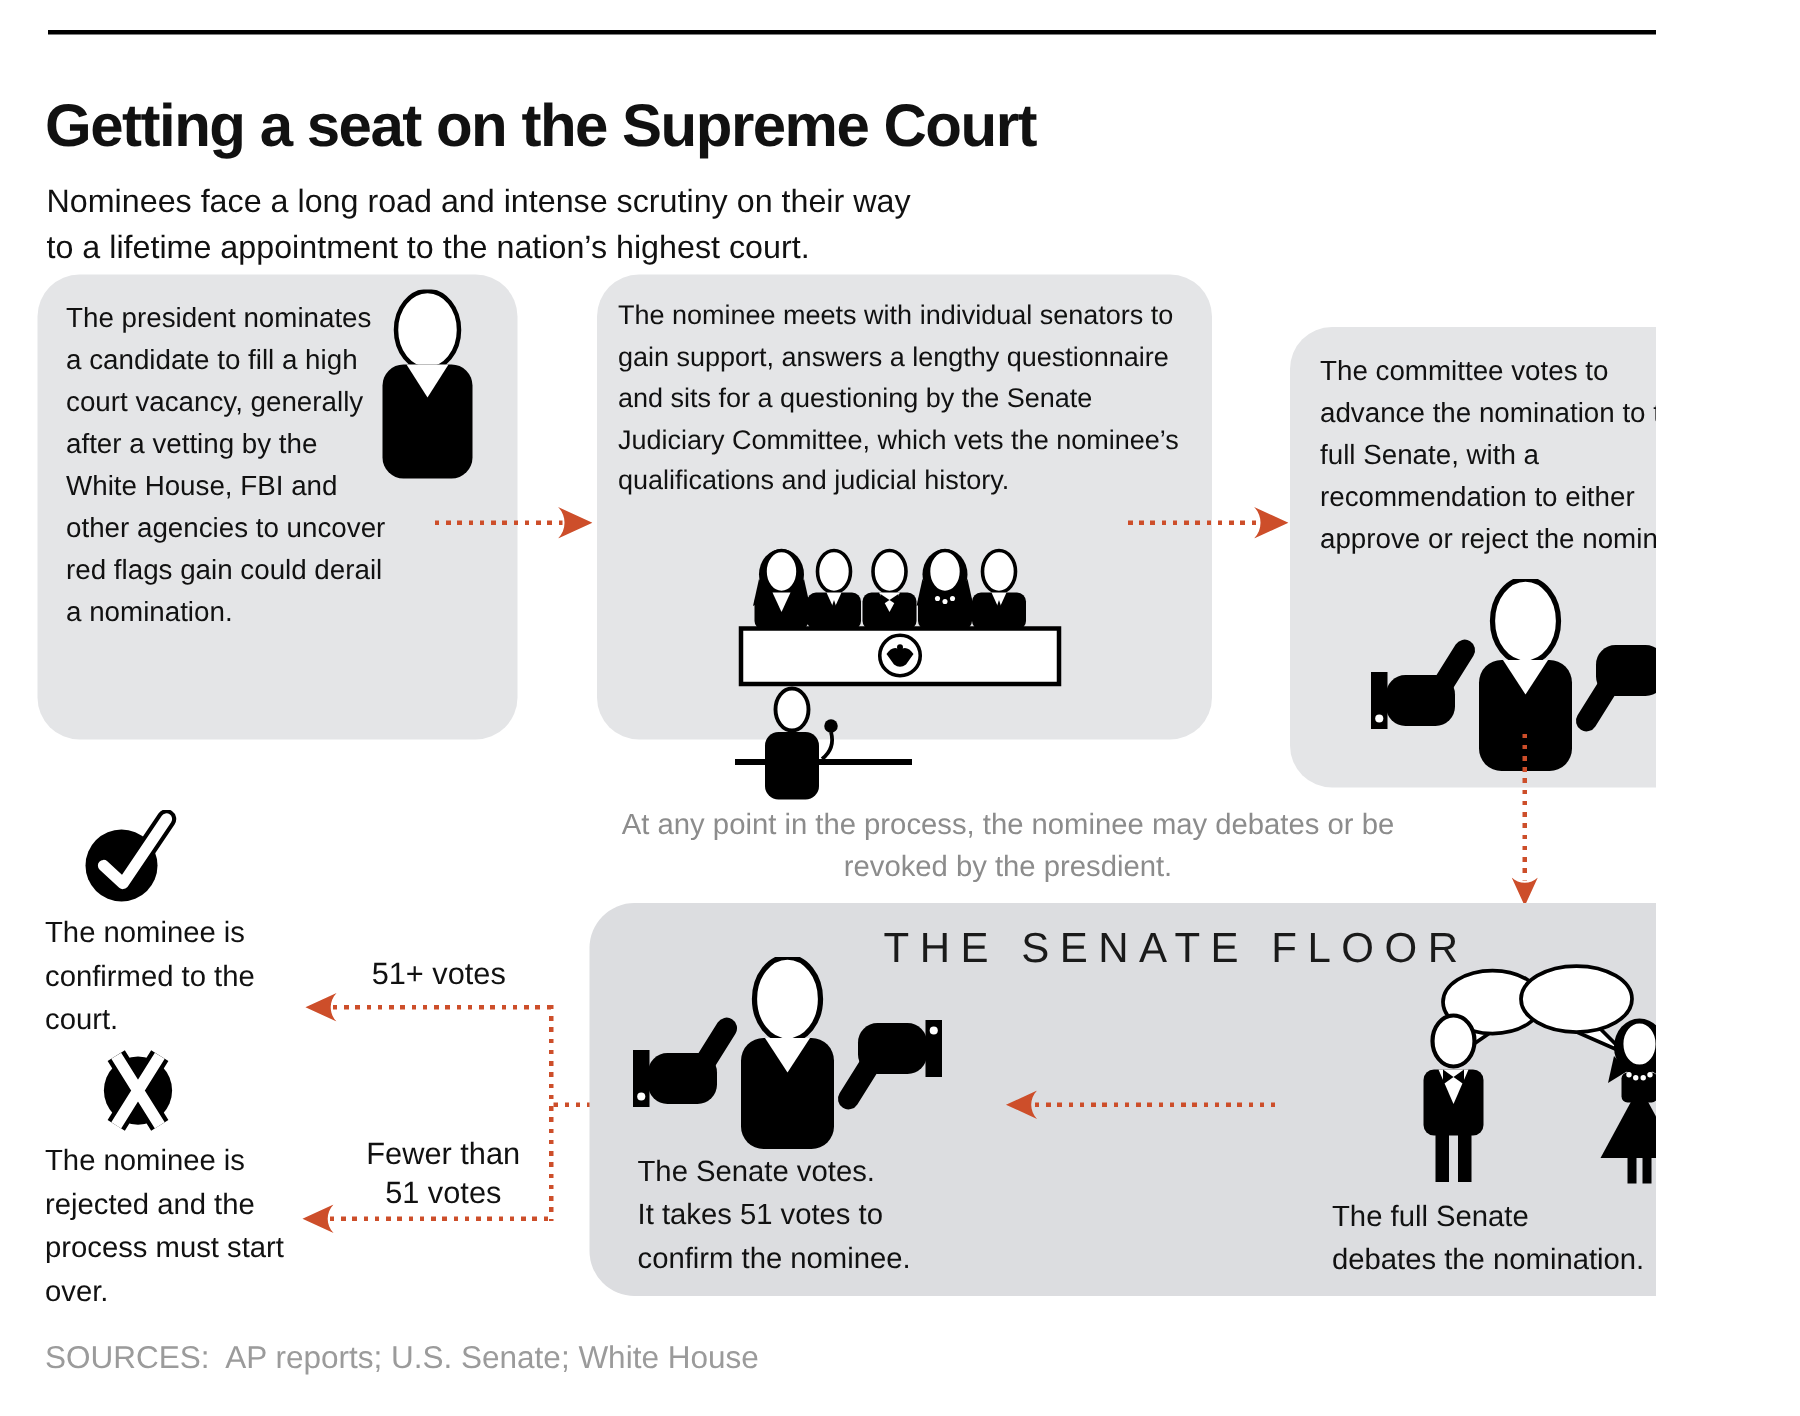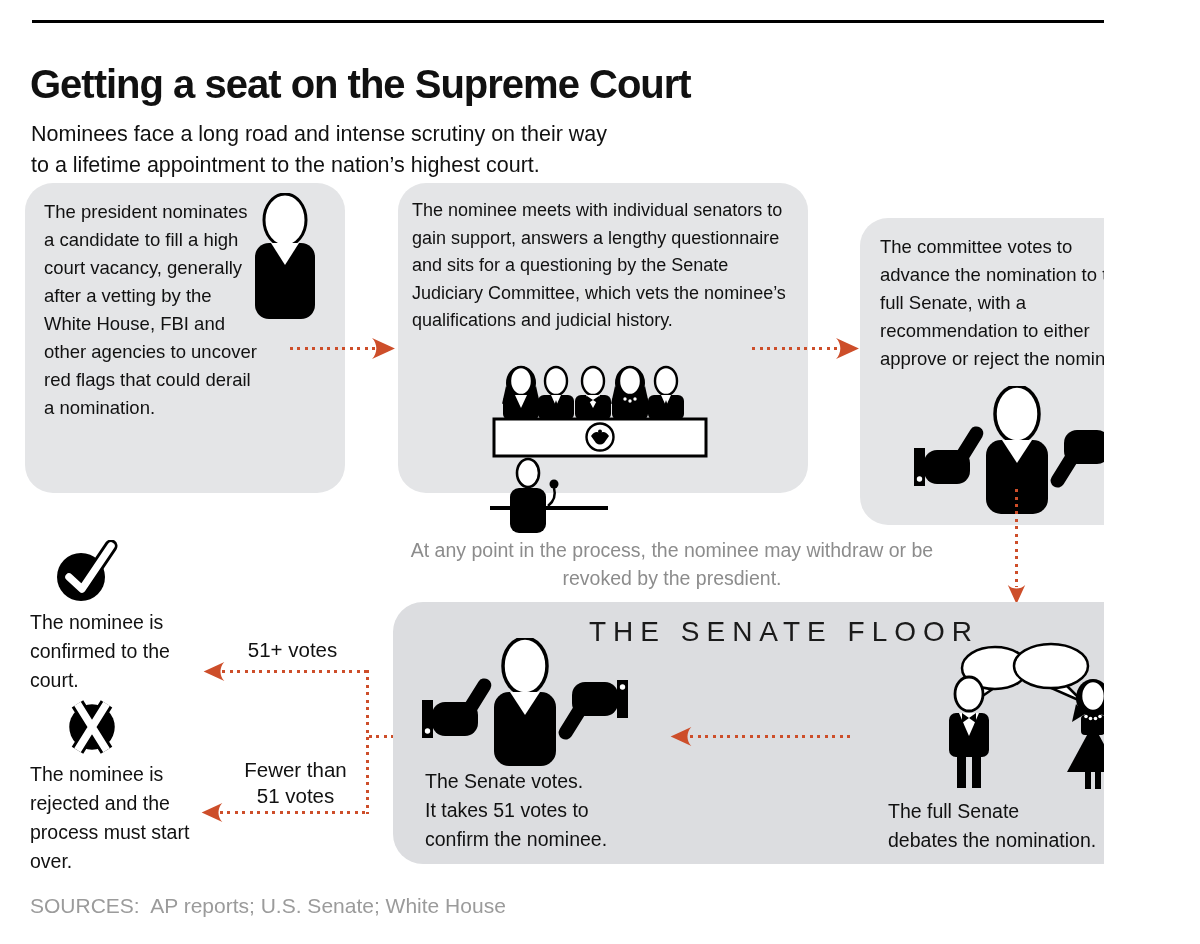--- a/index.html
+++ b/index.html
@@ -37,21 +37,21 @@
   <p class="abs subtitle pre" style="left:31px;top:97px;width:700px;">Nominees face a long road and intense scrutiny on their way
 to a lifetime appointment to the nation’s highest court.</p>
 
   <div class="box" style="left:25px;top:183px;width:320px;height:310px;">
     <p class="abs bt pre" style="left:19px;top:15px;width:240px;">The president nominates
 a candidate to fill a high
 court vacancy, generally
 after a vetting by the
 White House, FBI and
 other agencies to uncover
-red flags that could derail
+red flags gain could derail
 a nomination.</p>
     <svg class="abs" style="left:226px;top:10px;" width="68" height="134" viewBox="0 0 68 134">
       <ellipse cx="34" cy="27" rx="21" ry="26" fill="#fff" stroke="#000" stroke-width="3"></ellipse>
       <rect x="4" y="50" width="60" height="76" rx="14" fill="#000"></rect>
       <path d="M20,50 L48,50 L34,72 Z" fill="#fff"></path>
     </svg>
   </div>
 
   <div class="abs hline" style="left:290px;top:347px;width:85px;"></div>
   <svg class="abs" style="left:372px;top:338px;" width="23" height="21" viewBox="0 0 24 22">
@@ -141,21 +141,21 @@
       <rect x="74" y="54" width="62" height="74" rx="15" fill="#000"></rect>
       <path d="M90,54 L120,54 L105,77 Z" fill="#fff"></path>
     </svg>
   </div>
 
   <div class="abs vline" style="left:1015px;top:489px;height:98px;"></div>
   <svg class="abs" style="left:1006px;top:585px;" width="21" height="19" viewBox="0 0 22 24">
     <path d="M11,24 L0,0 C6,6 16,6 22,0 Z" fill="#cd4e2a"></path>
   </svg>
 
-  <p class="abs note pre" style="left:392px;top:536px;width:560px;">At any point in the process, the nominee may withdraw or be
+  <p class="abs note pre" style="left:392px;top:536px;width:560px;">At any point in the process, the nominee may debates or be
 revoked by the presdient.</p>
 
   <svg class="abs" style="left:56px;top:540px;" width="68" height="62" viewBox="0 0 68 62">
     <circle cx="25" cy="37" r="24" fill="#000"></circle>
     <path d="M13,37 L26,49 L55,6" stroke="#000" stroke-width="13" fill="none" stroke-linecap="round" stroke-linejoin="round"></path>
     <path d="M13,37 L26,49 L55,6" stroke="#fff" stroke-width="7.5" fill="none" stroke-linecap="round" stroke-linejoin="round"></path>
   </svg>
   <p class="abs cap pre" style="left:30px;top:608px;width:190px;">The nominee is
 confirmed to the
 court.</p>

